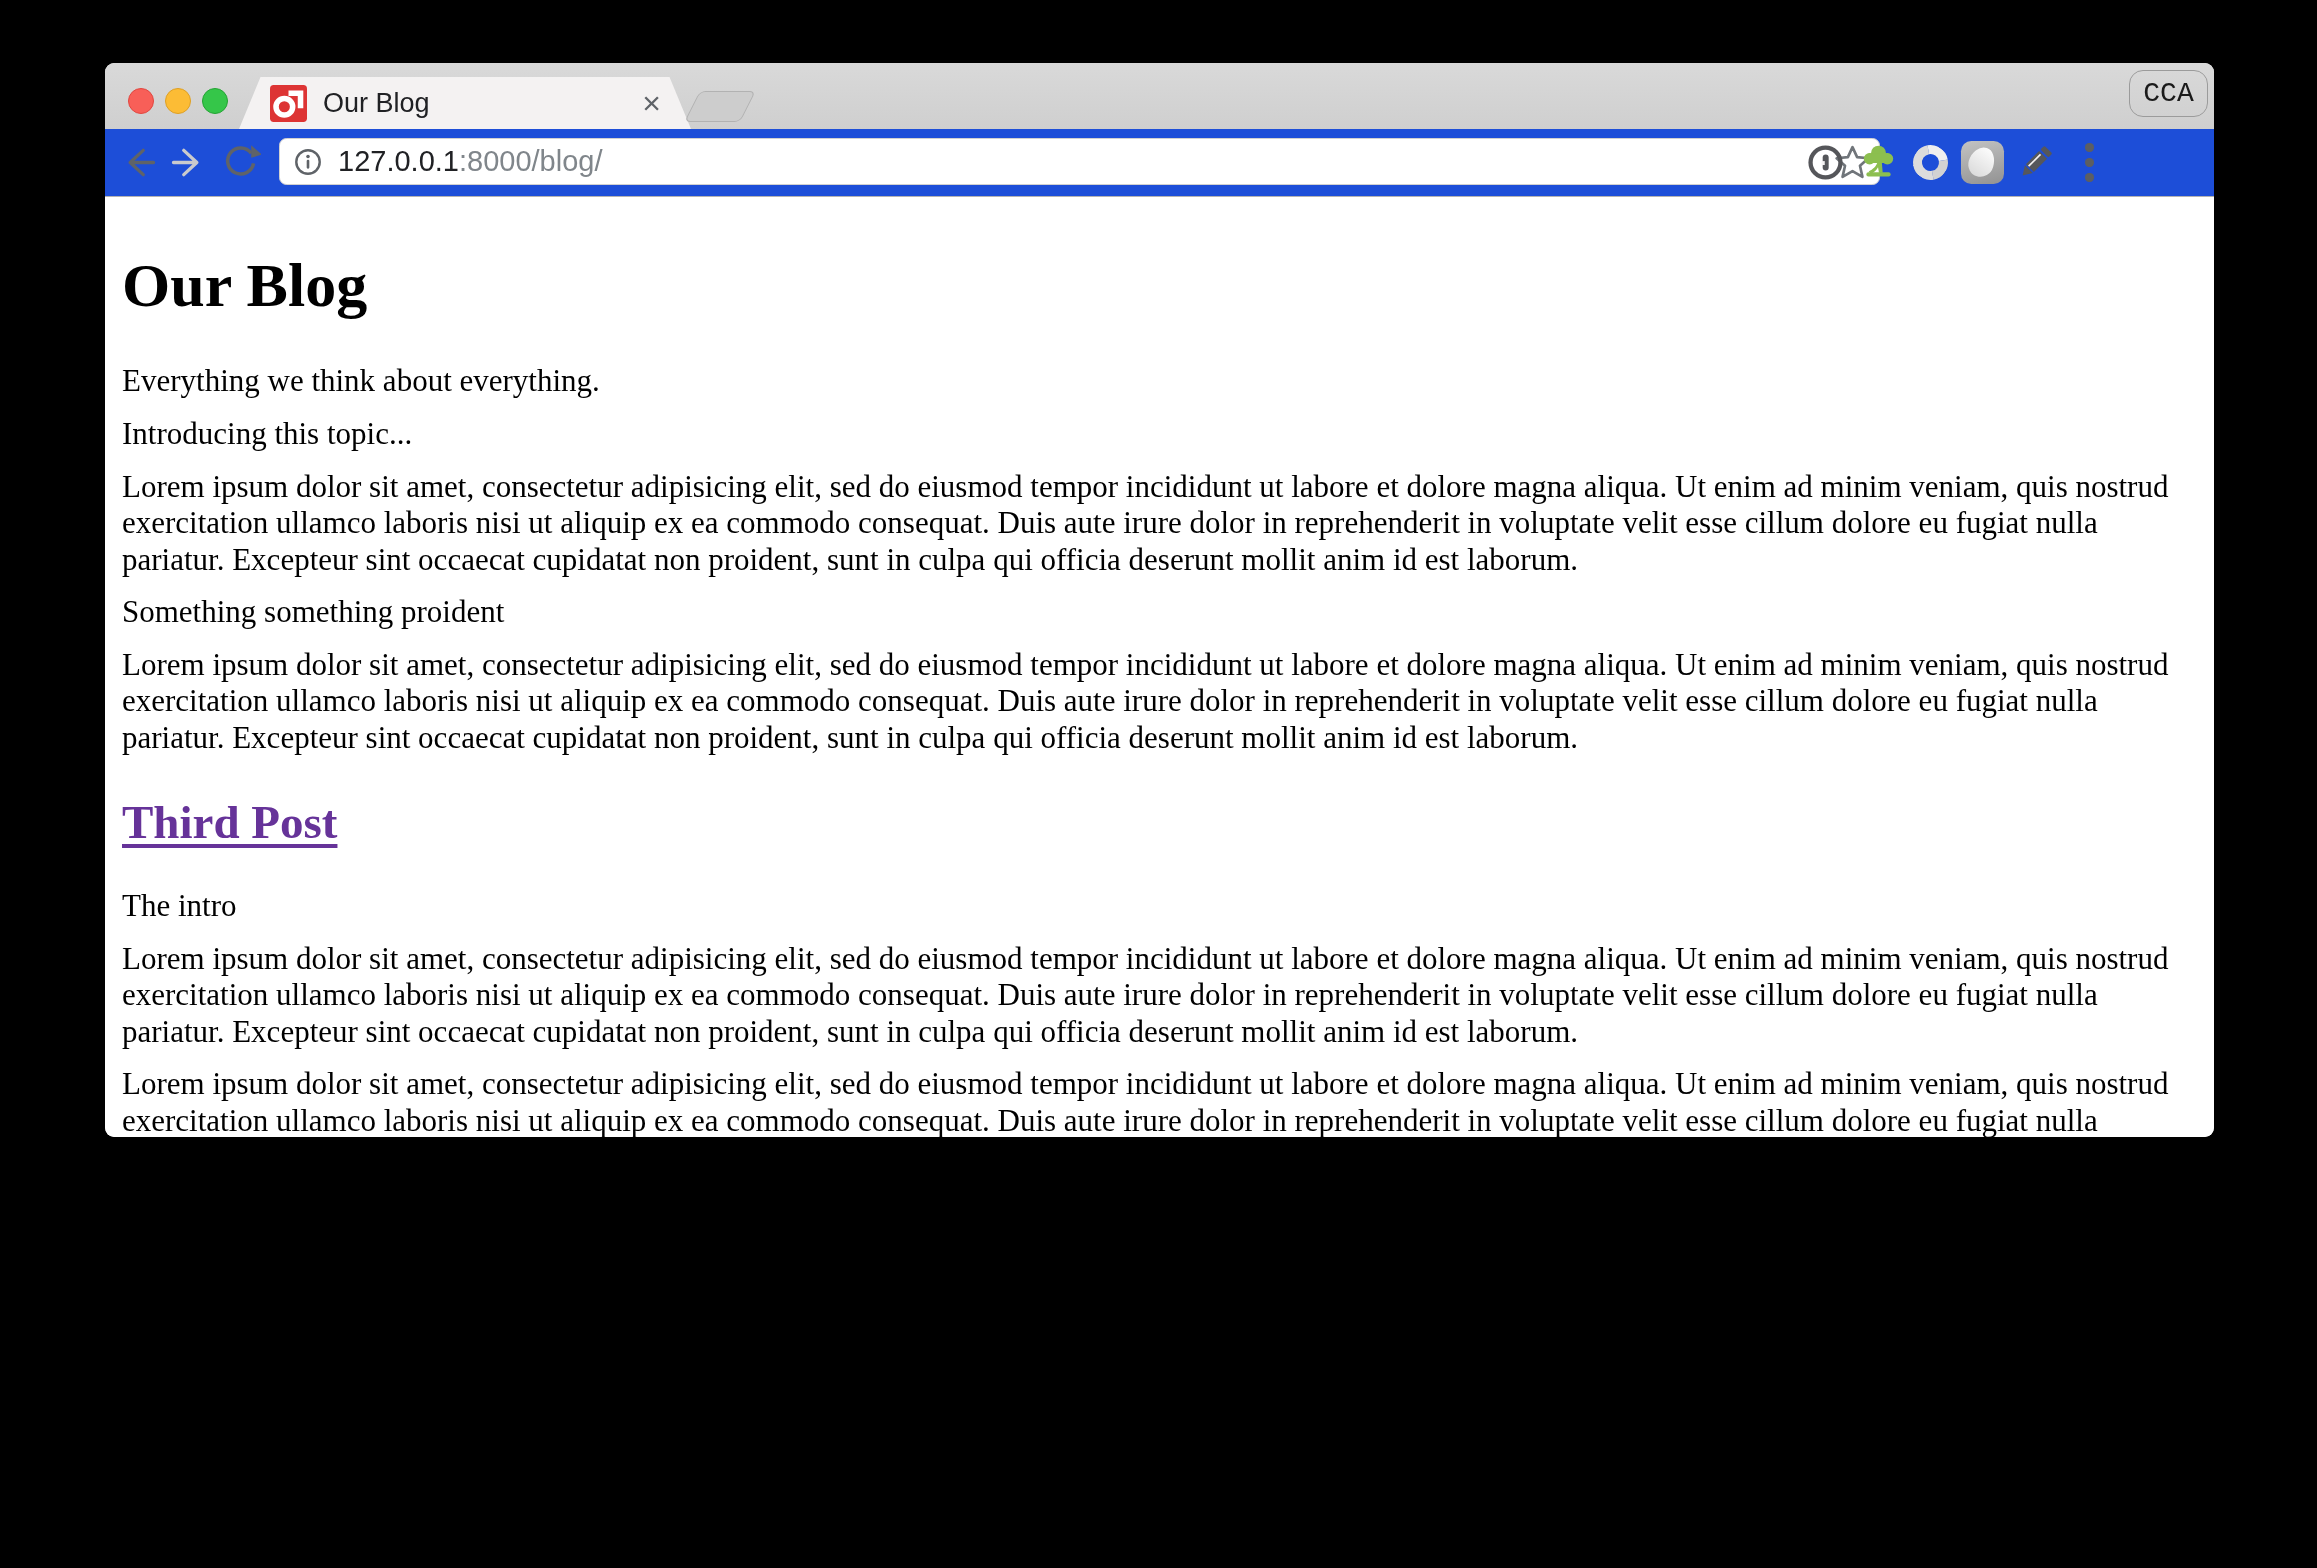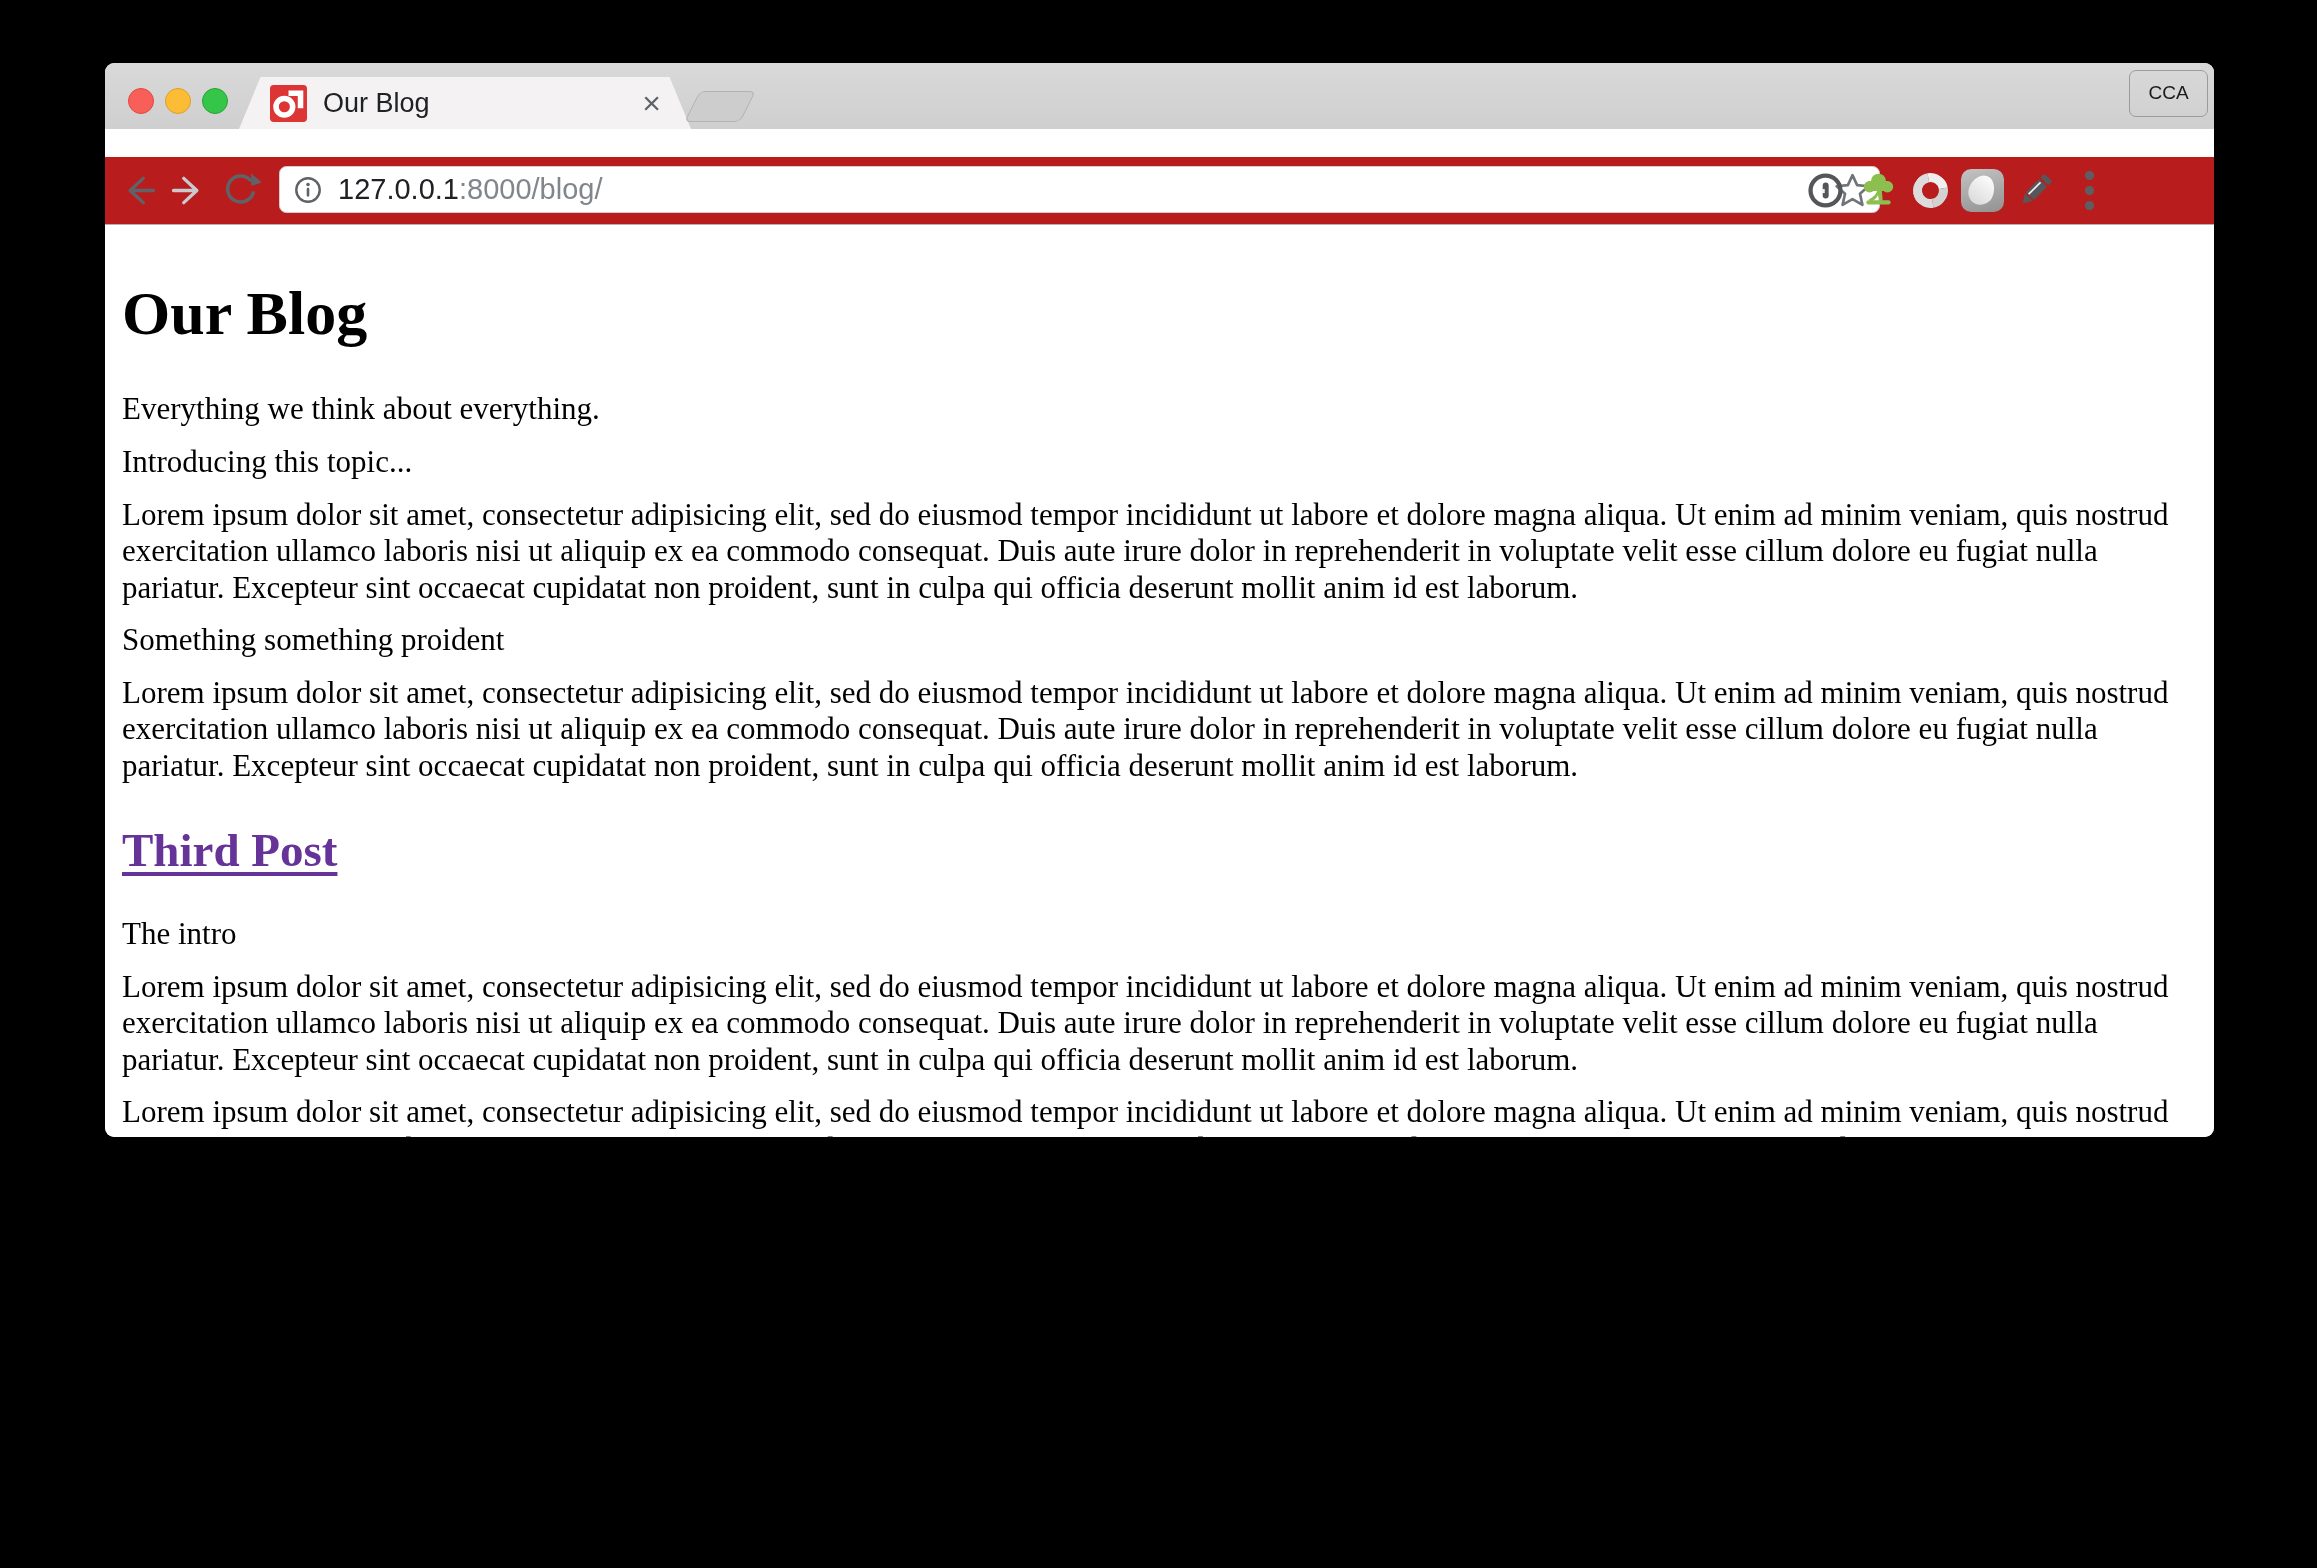--- a/index.html
+++ b/index.html
@@ -33,27 +33,28 @@
     font-size:27px;color:#202124;}
   .tab-close{position:absolute;right:30px;top:0;height:52px;line-height:52px;
     font-size:32px;color:#5f6368;cursor:default;}
   .newtab{
     position:absolute;left:587px;top:28px;width:54px;height:29px;
     background:#cdcdcd;border:1.9px solid #b2b2b2;border-radius:5.6px;
     transform:skewX(-27deg);
   }
   .cca{
     position:absolute;left:2024px;top:6.6px;width:77px;height:45px;
-    border:1.9px solid #9b9b9b;border-radius:7px;
-    font-size:19px;color:#1a1a1a;display:flex;align-items:center;justify-content:center;
+    border:1.9px solid #9b9b9b;border-radius:14px;
+    font-size:28px;color:#1a1a1a;display:flex;align-items:center;justify-content:center;
     background:transparent;
+    font-family:Liberation Mono, monospace;
   }
   
   .toolbar{
-    position:relative;height:67px;background:#b91c1c;border-bottom:1.9px solid #b4b2b2;margin-top:28px;
+    position:relative;height:67px;background:#1d4ed8;border-bottom:1.9px solid #b4b2b2;
   }
   .navbtn{position:absolute;top:13px;width:41px;height:41px;}
   .urlbar{
     position:absolute;left:174px;top:9.4px;width:1601px;height:47px;background:#fff;
     border:1.9px solid #d1d0d0;border-radius:7.5px;box-sizing:border-box;
     display:flex;align-items:center;
   }
   .info-ic{margin-left:13px;flex:0 0 auto;}
   .url-text{margin-left:15px;font-size:29px;white-space:nowrap;}
   .url-host{color:#202124;}

